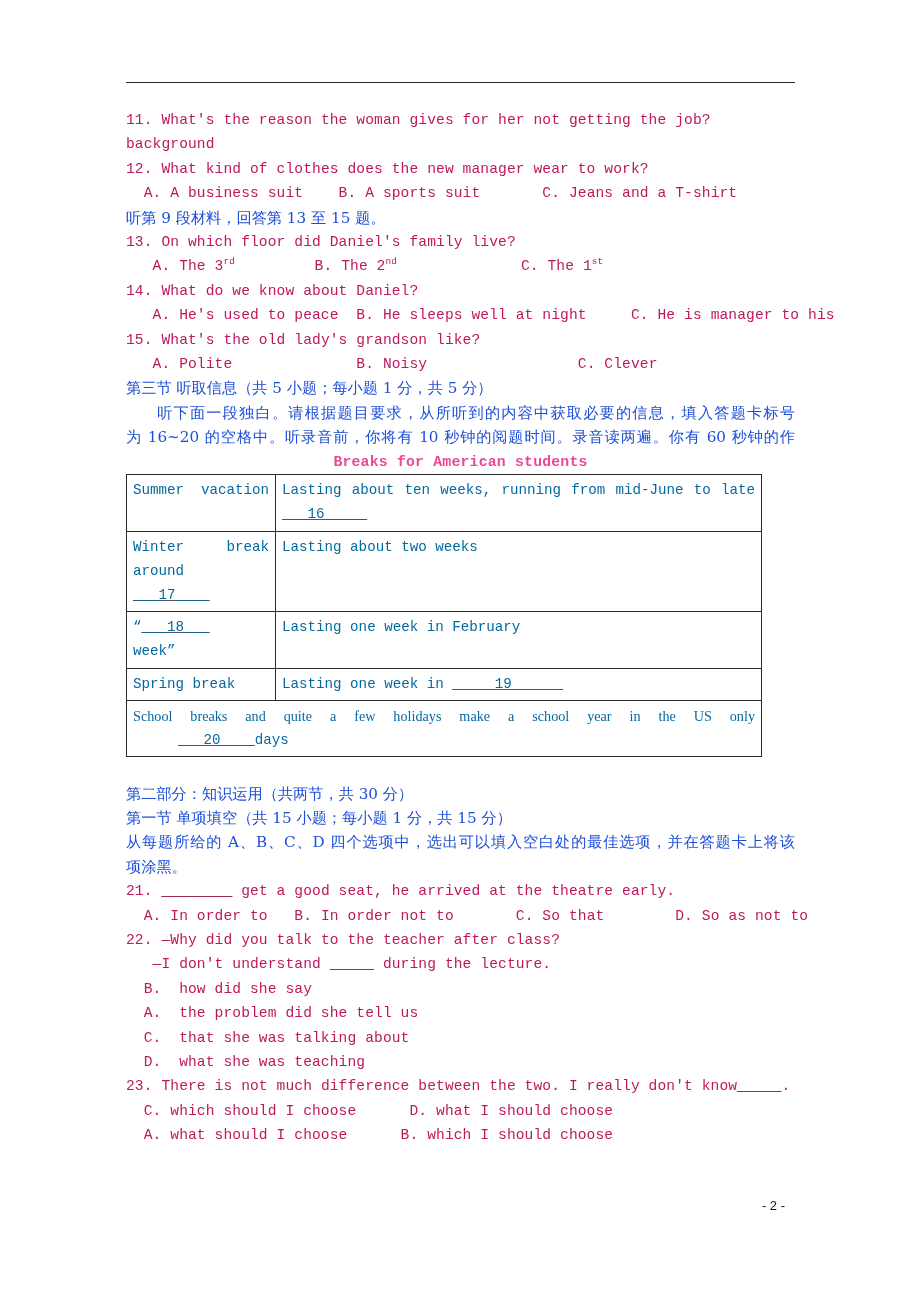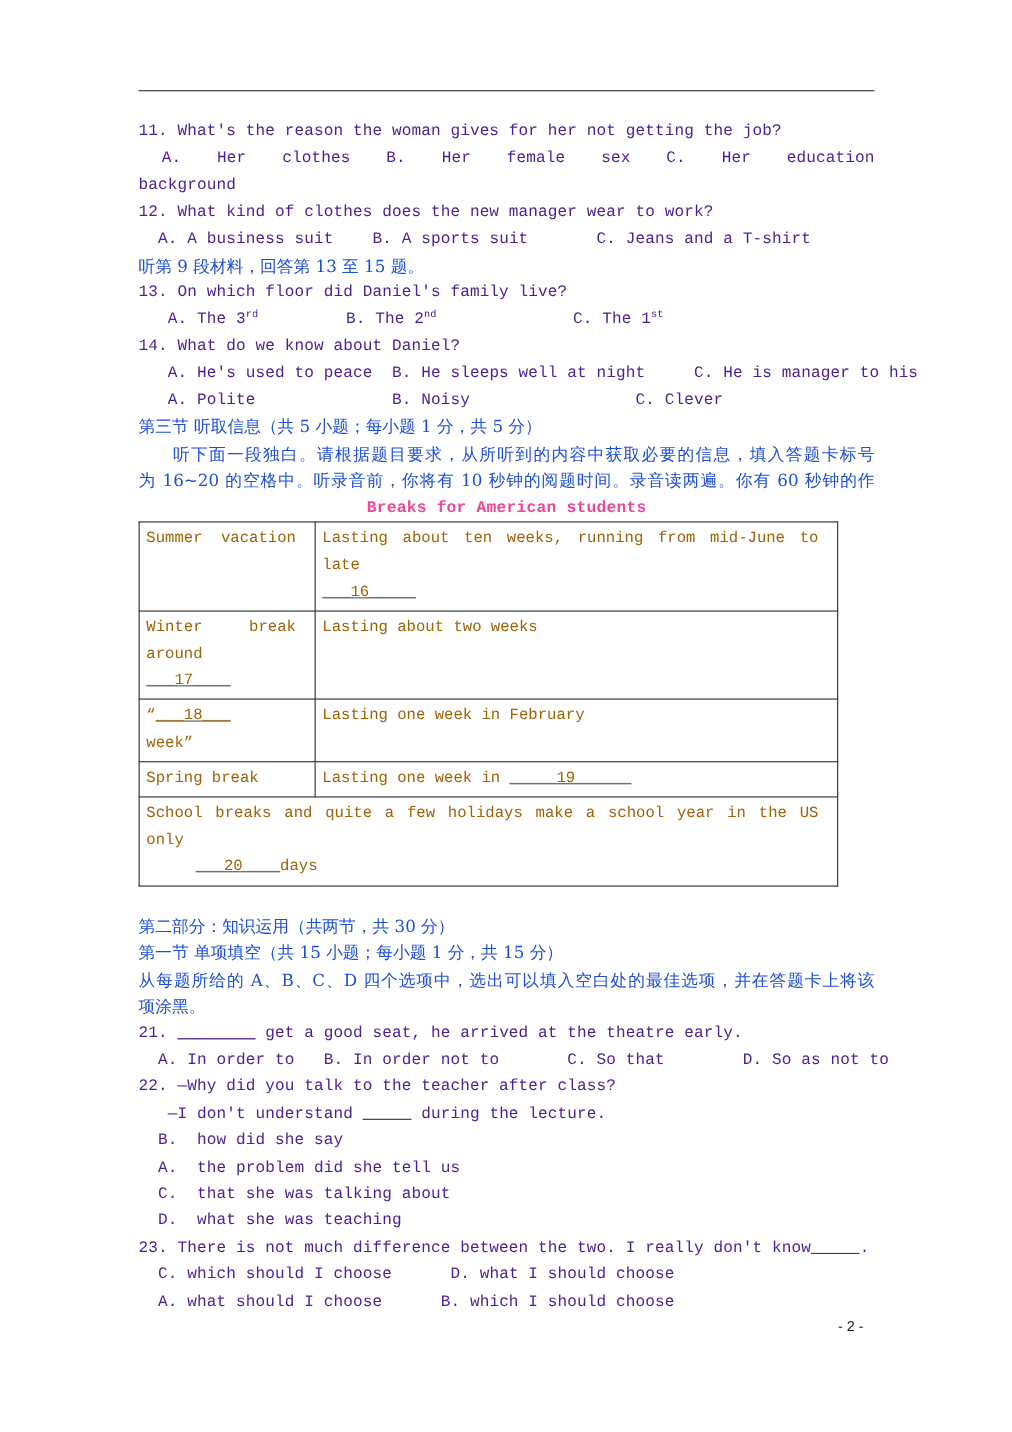--- a/index.html
+++ b/index.html
@@ -34,21 +34,21 @@
     position: absolute;
     left: 0;
     top: 108px;
     width: 669px;
   }
   .ln {
     font-size: 14.6px;
     line-height: 24.4px;
     letter-spacing: 0.1px;
     white-space: pre;
-    color: #4c1d95;
+    color: #be185d;
   }
   .ln.just {
     white-space: normal;
     text-align: justify;
     text-align-last: justify;
     word-spacing: 0;
   }
   .cn {
     font-family: "DejaVu Serif", "Liberation Serif", serif;
     font-size: 15.2px;
@@ -82,25 +82,25 @@
     letter-spacing: 0.2px;
   }
   table.breaks {
     border-collapse: collapse;
     width: 636px;
     margin: 0;
     table-layout: fixed;
   }
   table.breaks td {
     border: 1.3px solid #2b2b2b;
-    padding: 3px 17px 4px 6px;
+    padding: 3px 6px 4px 6px;
     vertical-align: top;
     font-size: 14.2px;
     line-height: 24.2px;
-    color: #a16207;
+    color: #0369a1;
   }
   td.col-a { width: 136px; }
   td.jt-full {
     text-align: justify;
   }
   .gap { height: 24.4px; }
   .pagenum {
     position: absolute;
     left: 0;
     top: 1198px;
@@ -116,34 +116,34 @@
 </head>
 <body>
 
 <div class="page">
 
   <div class="header-rule"></div>
 
   <div class="content">
 
     <div class="ln"><span>11.</span> <span>What's the reason the woman gives for her not getting the job?</span></div>
-    <div class="ln just" style="text-align-last:justify;"><span style="display:inline-block;width:21px;"></span><span>A. Her clothes</span> <span>B. Her female sex</span> <span>C.</span> <span>Her</span> <span>education</span></div>
     <div class="ln">background</div>
 
     <div class="ln"><span>12.</span> <span>What kind of clothes does the new manager wear to work?</span></div>
     <div class="ln">  <span>A. A business suit</span>    <span>B. A sports suit</span>       <span>C. Jeans and a T-shirt</span></div>
 
     <div class="cn">听第 9 段材料，回答第 13 至 15 题。</div>
 
     <div class="ln"><span>13.</span> <span>On which floor did Daniel's family live?</span></div>
     <div class="ln">   <span><span>A. The 3</span><sup>rd</sup></span>         <span><span>B. The 2</span><sup>nd</sup></span>              <span><span>C. The 1</span><sup>st</sup></span></div>
 
     <div class="ln"><span>14.</span> <span>What do we know about Daniel?</span></div>
     <div class="ln">   <span>A. He's used to peace</span>  <span>B. He sleeps well at night</span>     <span>C. He is manager to his</span></div>
 
+    <div class="ln"><span>15.</span> <span>What's the old lady's grandson like?</span></div>
     <div class="ln">   <span>A. Polite</span>              <span>B. Noisy</span>                 <span>C. Clever</span></div>
 
     <div class="cn">第三节 听取信息（共 5 小题；每小题 1 分，共 5 分）</div>
     <div class="cn wrapjust"><span style="display:inline-block;width:30px;"></span><span>听下面一段独白。请根据题目要求，从所听到的内容中获取必要的信息，填入答题卡标号</span></div>
     <div class="cn wrapjust">为 16~20 的空格中。听录音前，你将有 10 秒钟的阅题时间。录音读两遍。你有 60 秒钟的作</div>
 
     <div class="tbl-title">Breaks for American students</div>
 
     <table class="breaks">
       <tbody>
@@ -175,21 +175,21 @@
             <div>Lasting one week in February</div>
             <div style="height:24.2px;"></div>
           </td>
         </tr>
         <tr>
           <td class="col-a">Spring break</td>
           <td><span style="white-space:pre;">Lasting one week in </span><span class="blank">_____19______</span></td>
         </tr>
         <tr>
           <td colspan="2">
-            <div style="text-align:justify;text-align-last:justify;">School breaks and quite a few holidays make a school year in the US only</div>
+            <div style="text-align:justify;text-align-last:justify;font-family:Liberation Serif, serif;">School breaks and quite a few holidays make a school year in the US only</div>
             <div style="white-space:pre;margin-left:45px;"><span class="blank">___20____</span><span>days</span></div>
           </td>
         </tr>
       </tbody>
     </table>
 
     <div class="gap"></div>
 
     <div class="cn">第二部分：知识运用（共两节，共 30 分）</div>
     <div class="cn">第一节 单项填空（共 15 小题；每小题 1 分，共 15 分）</div>

